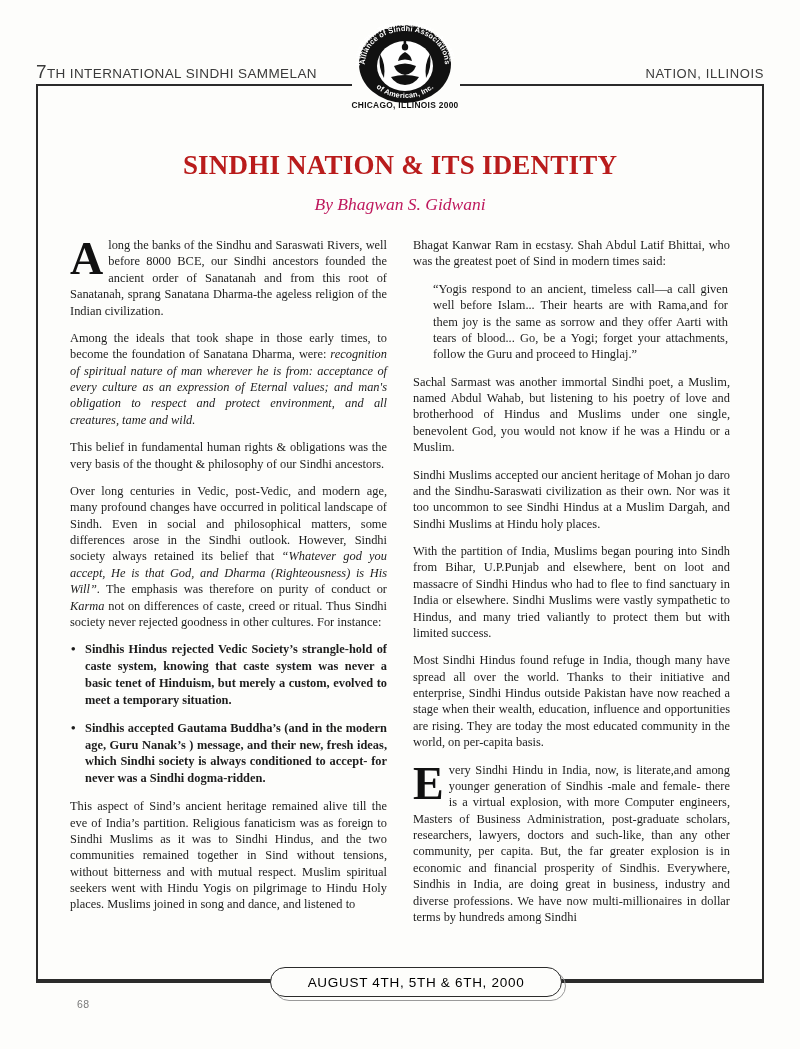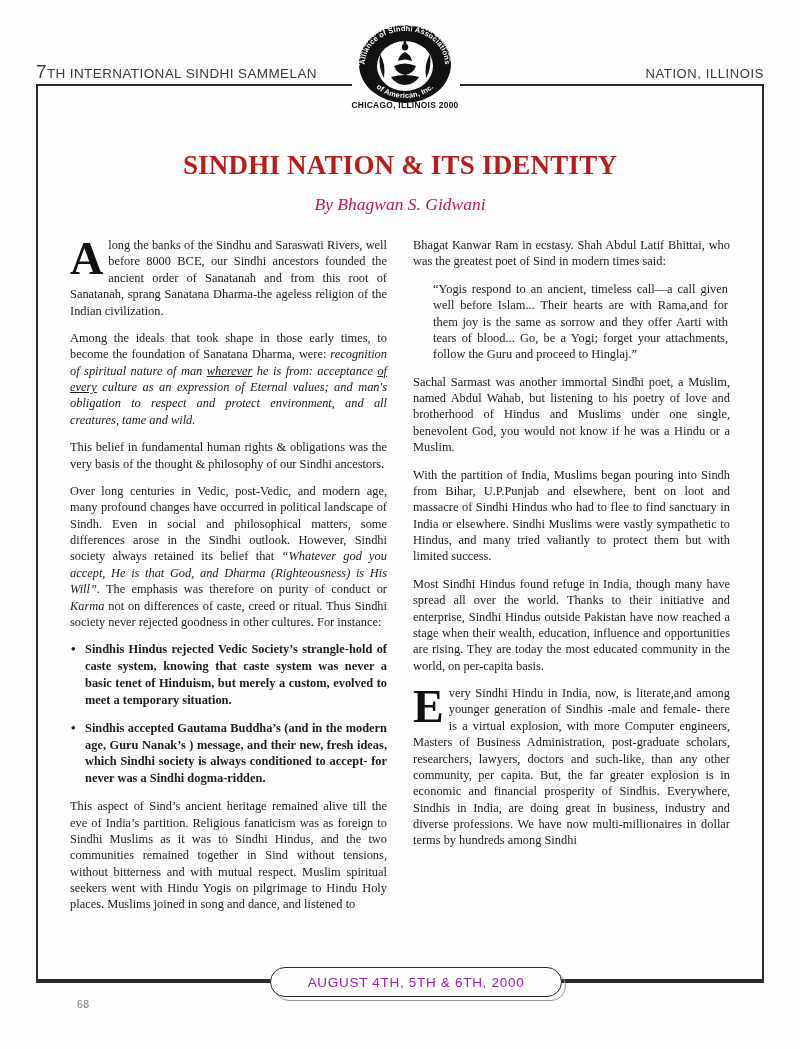--- a/index.html
+++ b/index.html
@@ -156,21 +156,21 @@
     font-family: "Liberation Serif", serif;
     font-weight: bold;
     font-size: 46px;
     line-height: 0.82;
     padding: 3px 4px 0 0;
     margin-right: 1px;
     color: #111;
   }
 
   .ital { font-style: italic; }
-  .und  { text-decoration: underline; }
+  .und  { }
 
   
   .quote {
     margin: 0 0 11px 0;
     padding-left: 20px;
     padding-right: 2px;
     text-align: justify;
   }
 
   
@@ -222,21 +222,21 @@
     height: 28px;
     border: 1.6px solid #2b2b2b;
     border-radius: 16px;
     background: #fdfdfb;
     display: flex;
     align-items: center;
     justify-content: center;
     font-family: "Liberation Sans", sans-serif;
     font-size: 13.5px;
     letter-spacing: 0.7px;
-    color: #a21caf;
+    color: #000000;
     z-index: 3;
   }
   .footer-pill-shadow {
     position: absolute;
     left: 274px;
     top: 971px;
     width: 290px;
     height: 28px;
     border: 1.6px solid #9a9a9a;
     border-radius: 16px;
@@ -331,20 +331,21 @@
       <p>This aspect of Sind’s ancient heritage remained alive till the eve of India’s partition. Religious fanaticism was as foreign to Sindhi Muslims as it was to Sindhi Hindus, and the two communities remained together in Sind without tensions, without bitterness and with mutual respect. Muslim spiritual seekers went with Hindu Yogis on pilgrimage to Hindu Holy places. Muslims joined in song and dance, and listened to</p>
     </div>
 
     <div class="col">
 
       <p>Bhagat Kanwar Ram in ecstasy. Shah Abdul Latif Bhittai, who was the greatest poet of Sind in modern times said:</p>
 
       <p class="quote">“Yogis respond to an ancient, timeless call—a call given well before Islam... Their hearts are with Rama,and for them joy is the same as sorrow and they offer Aarti with tears of blood... Go, be a Yogi; forget your attachments, follow the Guru and proceed to Hinglaj.”</p>
 
       <p>Sachal Sarmast was another immortal Sindhi poet, a Muslim, named Abdul Wahab, but listening to his poetry of love and brotherhood of Hindus and Muslims under one single, benevolent God, you would not know if he was a Hindu or a Muslim.</p>
+      <p>Sindhi Muslims accepted our ancient heritage of Mohan jo daro and the Sindhu-Saraswati civilization as their own. Nor was it too uncommon to see Sindhi Hindus at a Muslim Dargah, and Sindhi Muslims at Hindu holy places.</p>
       <p>With the partition of India, Muslims began pouring into Sindh from Bihar, U.P.Punjab and elsewhere, bent on loot and massacre of Sindhi Hindus who had to flee to find sanctuary in India or elsewhere. Sindhi Muslims were vastly sympathetic to Hindus, and many tried valiantly to protect them but with limited success.</p>
       <p>Most Sindhi Hindus found refuge in India, though many have spread all over the world. Thanks to their initiative and enterprise, Sindhi Hindus outside Pakistan have now reached a stage when their wealth, education, influence and opportunities are rising. They are today the  most educated community in the world, on per-capita basis.</p>
 
       <p class="dropcap-para">
         <span class="dropcap">E</span><span>very Sindhi Hindu in India, now, is literate,and among younger generation of Sindhis -male and female- there is a virtual explosion, with more Computer engineers, Masters of Business Administration, post-graduate scholars, researchers, lawyers, doctors and such-like, than any other community, per capita. But, the far greater explosion is in economic and financial prosperity of Sindhis. Everywhere, Sindhis in India, are doing great in business, industry and diverse professions. We have now multi-millionaires in dollar terms by hundreds among Sindhi</span>
       </p>
     </div>
   </div>
 
   <div class="footer-rule-left"></div>

